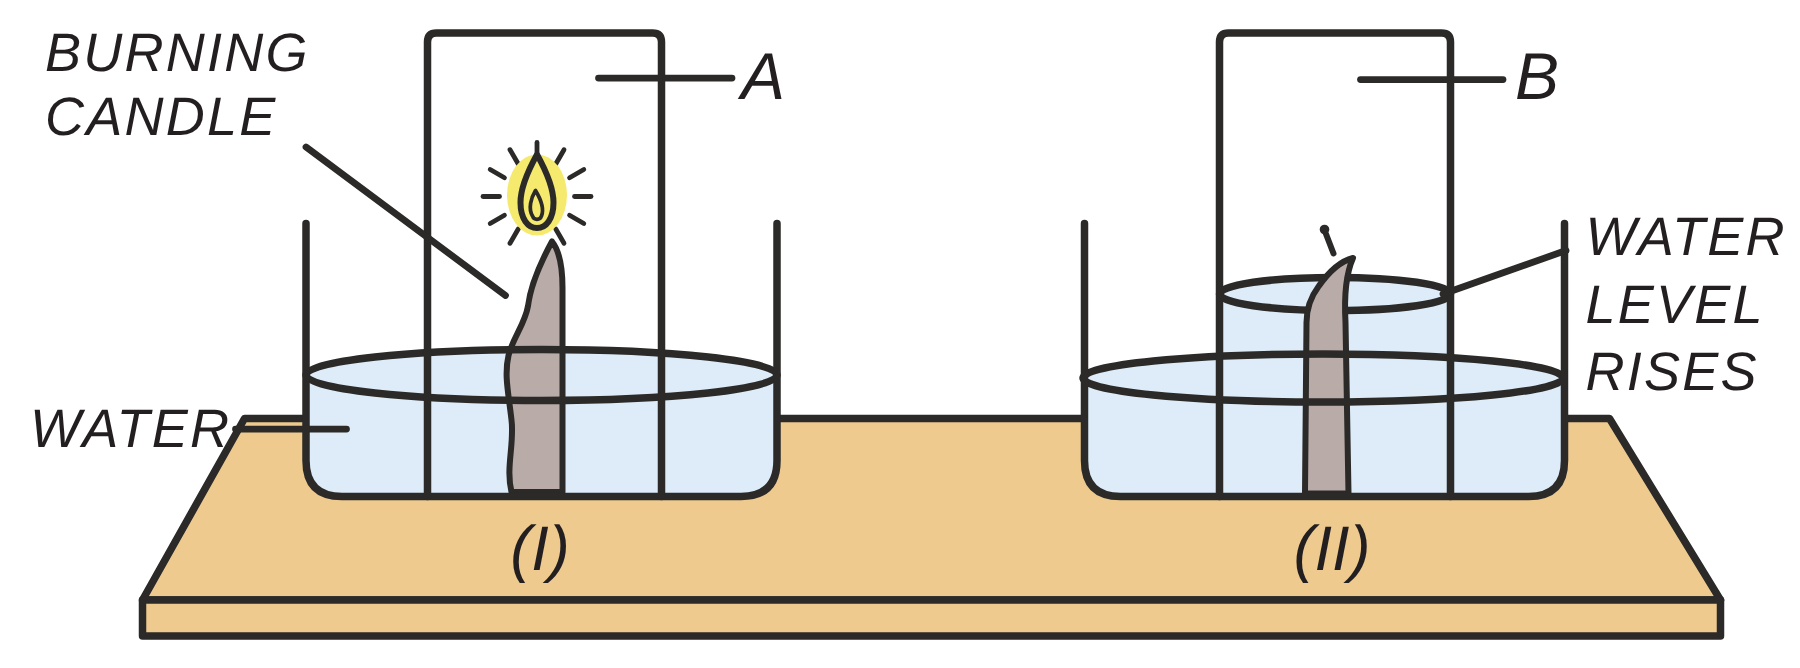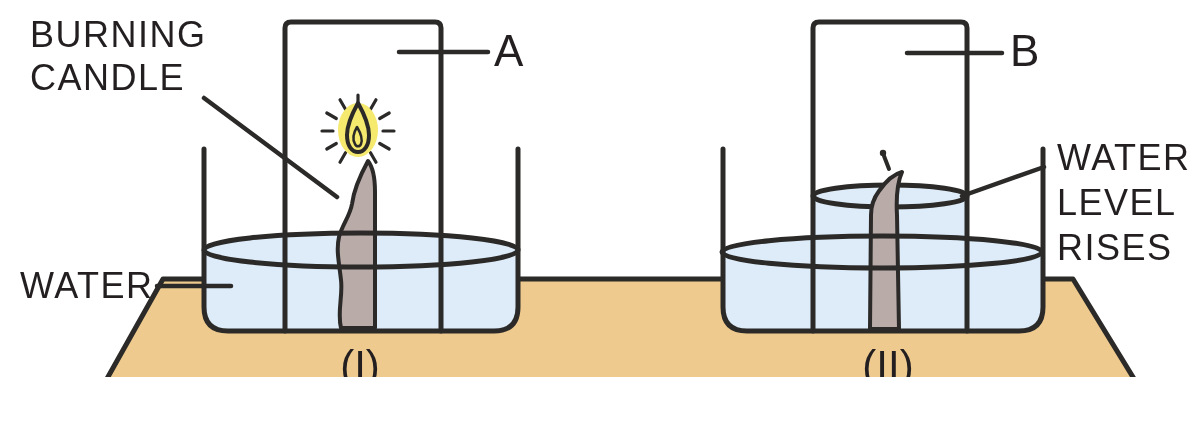--- a/index.html
+++ b/index.html
@@ -1,21 +1,22 @@
 <!DOCTYPE html>
 <html style="--background: #ffffff; --outline: #2b2a29; --ink: #231f20; --water: #ddecf8; --table: #eeca8e; --candle: #b9aba8; --flame: #f5e96e;"><head>
 <meta charset="utf-8">
 <style>
   html,body{margin:0;padding:0;background:#fff;}
   #stage{
     position:relative;
-    width:1200px;height:377px;
+    width:1200px;height:445px;
     background:var(--background,#fff);
     font-family:"Liberation Sans", sans-serif;
     overflow:hidden;
+    font-style:italic;
   }
   svg{display:block;}
   .stroke     {stroke:var(--outline);fill:none;}
   .sw5        {stroke-width:5;}
   .sw4        {stroke-width:4;}
   .sw3        {stroke-width:3.2;}
   .rc         {stroke-linecap:round;stroke-linejoin:round;}
   .fill-table {fill:var(--table);stroke:var(--outline);stroke-width:5;stroke-linejoin:round;}
   .fill-water {fill:var(--water);}
   .fill-candle{fill:var(--candle);stroke:var(--outline);stroke-width:4;stroke-linejoin:round;}

